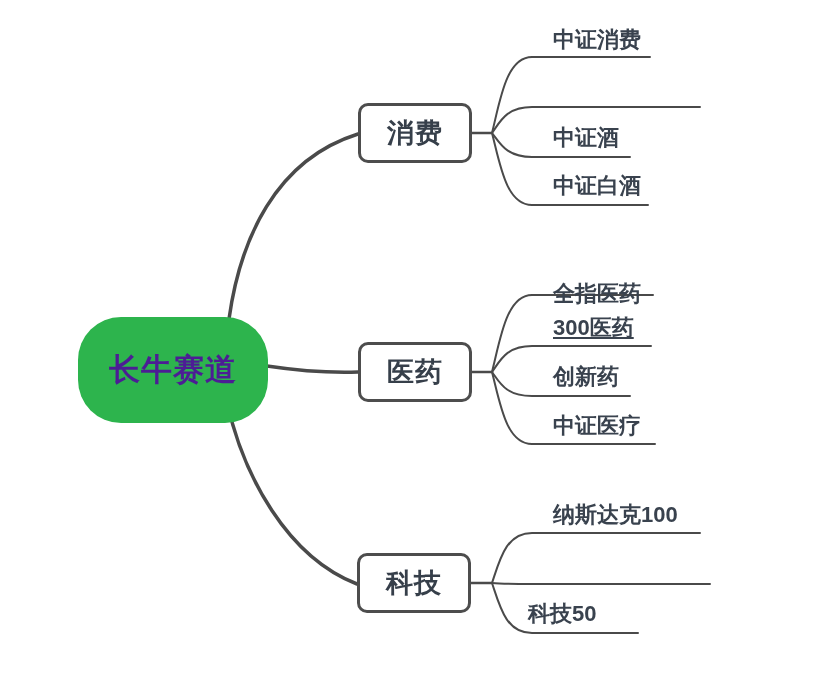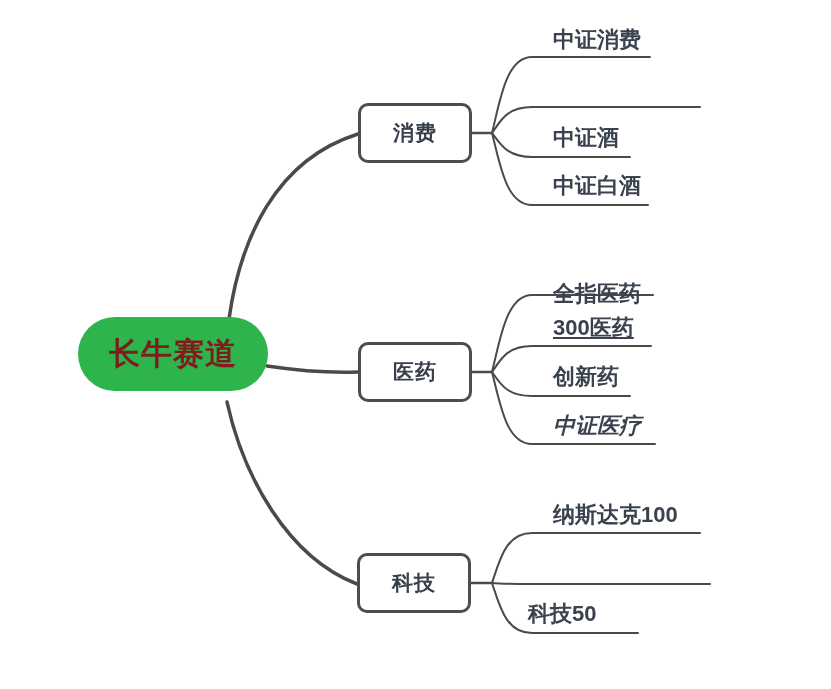--- a/index.html
+++ b/index.html
@@ -21,43 +21,43 @@
     height: 689px;
   }
   svg.links {
     position: absolute;
     left: 0; top: 0;
     pointer-events: none;
   }
   .root-node {
     position: absolute;
     left: 78px; top: 317px;
-    width: 190px; height: 74px;
+    width: 190px; height: 106px;
     background: #2DB44D;
     border-radius: 43px;
     display: flex;
     align-items: center;
     justify-content: center;
     font-size: 31px;
     font-weight: bold;
-    color: #7f1d1d;
+    color: #4c1d95;
     letter-spacing: 1px;
     z-index: 2;
   }
   .branch-node {
     position: absolute;
     width: 114px; height: 60px;
     box-sizing: border-box;
     background: #ffffff;
     border: 3px solid #4d4d4d;
     border-radius: 10px;
     display: flex;
     align-items: center;
     justify-content: center;
-    font-size: 21px;
+    font-size: 27px;
     font-weight: bold;
     color: #363f4a;
     letter-spacing: 1px;
     z-index: 2;
   }
   #branch-consumption { left: 358px; top: 103px; }
   #branch-medicine    { left: 358px; top: 342px; }
   #branch-tech        { left: 357px; top: 553px; }
   .leaf-label {
     position: absolute;
@@ -113,18 +113,18 @@
   <div class="branch-node" id="branch-medicine">医药</div>
   <div class="branch-node" id="branch-tech">科技</div>
 
   <div class="leaf-label" style="left:545px; top:26px;">中证消费</div>
   <div class="leaf-label" style="left:545px; top:124px;">中证酒</div>
   <div class="leaf-label" style="left:545px; top:172px;">中证白酒</div>
 
   <div class="leaf-label" style="left:545px; top:280px;">全指医药</div>
   <div class="leaf-label" style="left:545px; top:314px;text-decoration:underline;">300医药</div>
   <div class="leaf-label" style="left:545px; top:363px;">创新药</div>
-  <div class="leaf-label" style="left:545px; top:412px;font-style:italic;">中证医疗</div>
+  <div class="leaf-label" style="left:545px; top:412px;">中证医疗</div>
 
   <div class="leaf-label" style="left:545px; top:501px;">纳斯达克100</div>
   <div class="leaf-label" style="left:520px; top:600px;">科技50</div>
 
 </div>
 
 </body></html>

